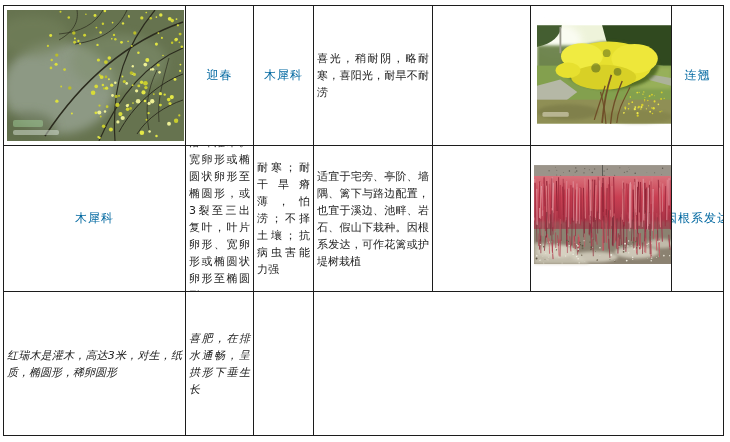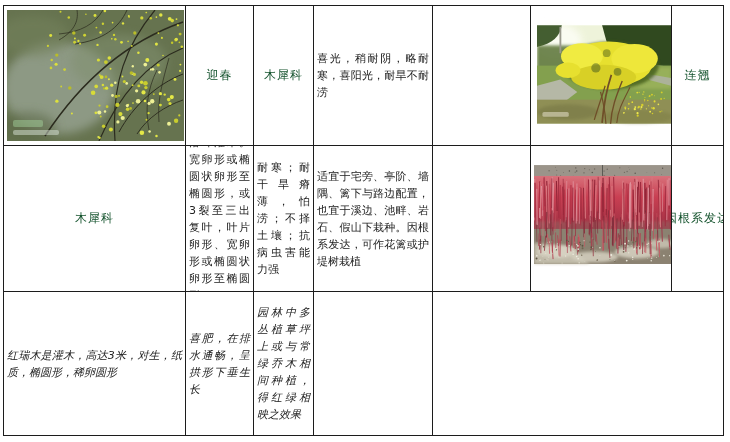--- a/index.html
+++ b/index.html
@@ -24,21 +24,21 @@
     overflow:hidden;background:#fff;
   }
   .cell:nth-child(7n){border-right:none;}
   .cell:nth-child(n+15){border-bottom:none;font-style:italic;}
   .txt{
     font-size:11px;line-height:17px;color:#212121;
     text-align:justify;width:100%;padding:2px 3px;
     box-sizing:border-box;
   }
   .cname{
-    font-size:12px;color:#14532d;letter-spacing:1px;white-space:nowrap;
+    font-size:12px;color:#0369a1;letter-spacing:1px;white-space:nowrap;
   }
   .pc{align-items:flex-start;justify-content:flex-start;}
   .pc1{padding:4px 0 0 3px;}
   .pc2{padding:5px 0 0 6px;}
   .pc3{padding:5px 0 0 3px;}
   svg{display:block;}
 </style>
 </head>
 <body>
 
@@ -725,20 +725,17 @@
     <div class="cell">
       <span class="cname">因根系发达</span>
     </div>
     <div class="cell">
       <div class="txt">红瑞木是灌木，高达3米，对生，纸质，椭圆形，稀卵圆形</div>
     </div>
     <div class="cell">
       <div class="txt">喜肥，在排水通畅，呈拱形下垂生长</div>
     </div>
     <div class="cell">
-      <div class="txt">园林中多丛植草坪上或与常绿乔木相间种植，得红绿相映之效果</div>
-    </div>
-    <div class="cell">
       <div class="txt"></div>
     </div>
 
   </div>
 </div>
 
 </body></html>

